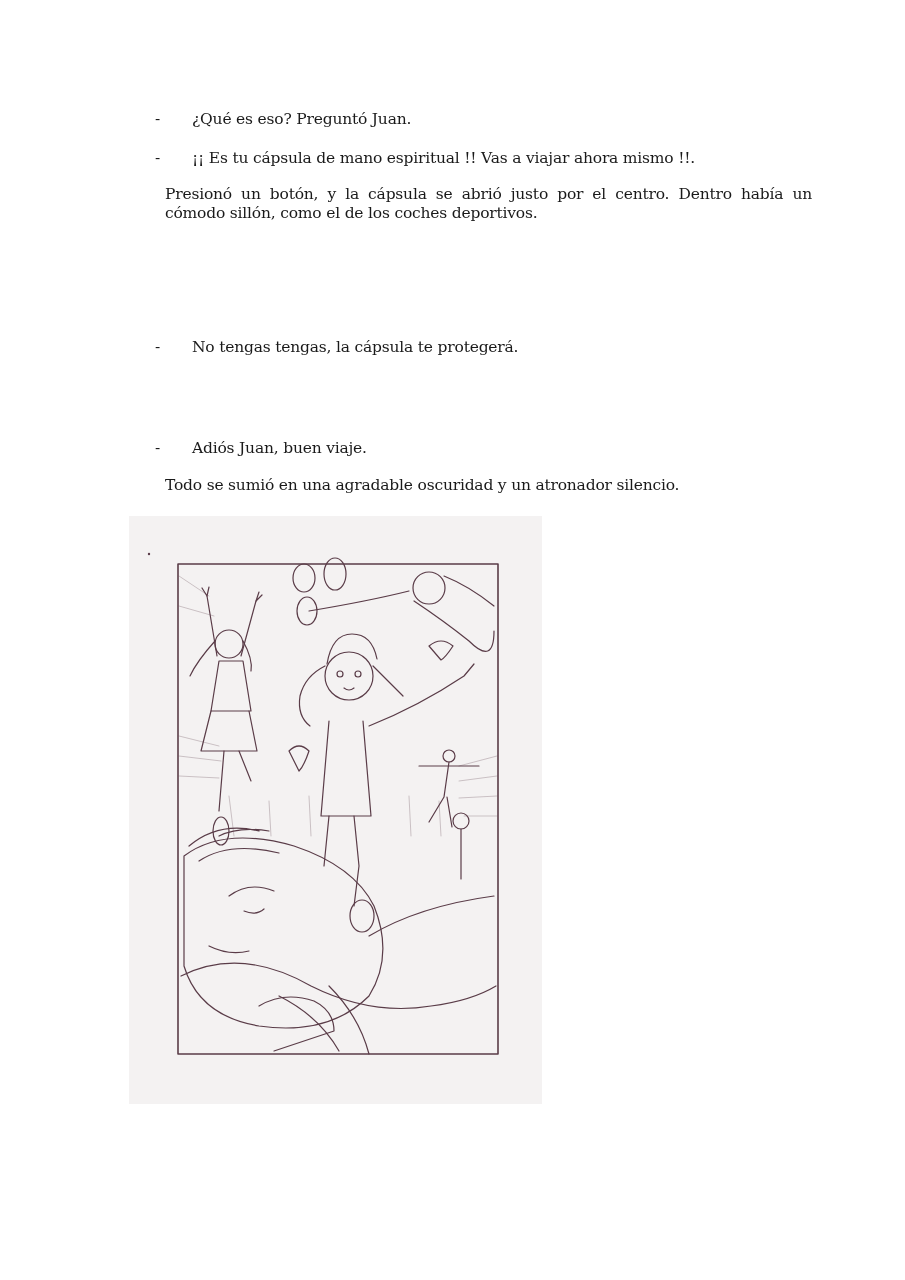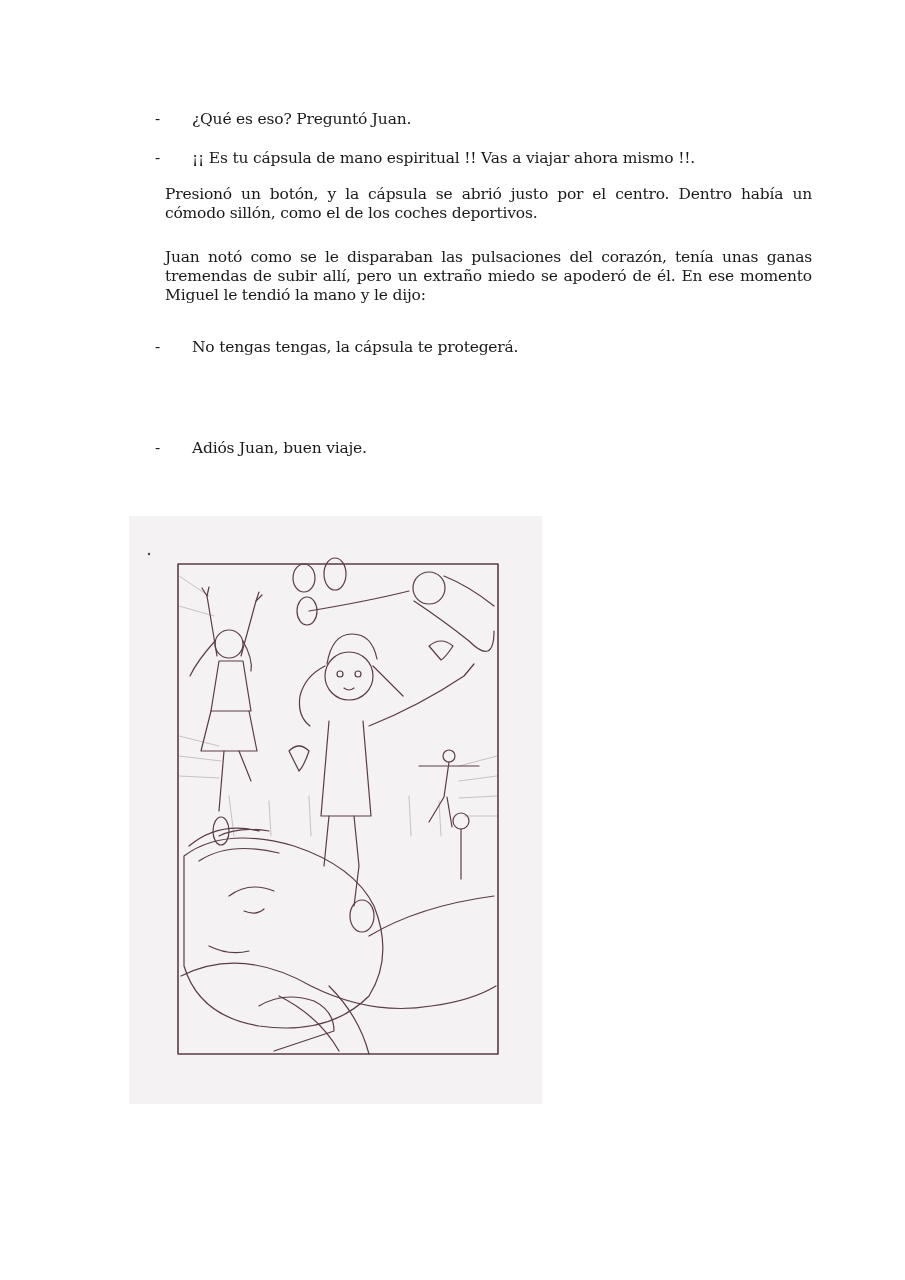--- a/index.html
+++ b/index.html
@@ -39,33 +39,33 @@
     <span class="txt">¿Qué es eso? Preguntó Juan.</span>
   </div>
 
   <div class="dash-line" style="top:147px;">
     <span class="dash">-</span>
     <span class="txt">¡¡ Es tu cápsula de mano espiritual !!  Vas a viajar ahora mismo !!.</span>
   </div>
 
   <div class="para" style="top:185px;">Presionó un botón, y la cápsula se abrió justo por el centro. Dentro había un cómodo sillón, como el de los coches deportivos.</div>
 
-  <div class="para" style="top:248px;">Juan notó como se le disparaban las pulsaciones del corazón, tenía unas ganas tremendas de subir allí, pero un extraño miedo se apoderó de él. En ese momento Miguel le tendió la mano y le dijo:</div>
 
   <div class="dash-line" style="top:336px;">
     <span class="dash">-</span>
     <span class="txt">No tengas tengas, la cápsula te protegerá.</span>
   </div>
 
 
   <div class="dash-line" style="top:437px;">
     <span class="dash">-</span>
     <span class="txt">Adiós Juan, buen viaje.</span>
   </div>
 
+  <div class="para" style="top:476px;">Todo se sumió en una agradable oscuridad y un atronador silencio.</div>
 
   <div class="illustration">
     <svg width="413" height="588" viewBox="0 0 413 588">
       <g fill="none" stroke="#5a3c48" stroke-width="1.2" stroke-linecap="round" stroke-linejoin="round">
 
         <rect x="49" y="48" width="320" height="490" stroke-width="1.6"></rect>
 
         <g stroke-width="0.5" opacity="0.55">
           <line x1="50" y1="60" x2="80" y2="80"></line>
             <line x1="50" y1="90" x2="85" y2="100"></line>

